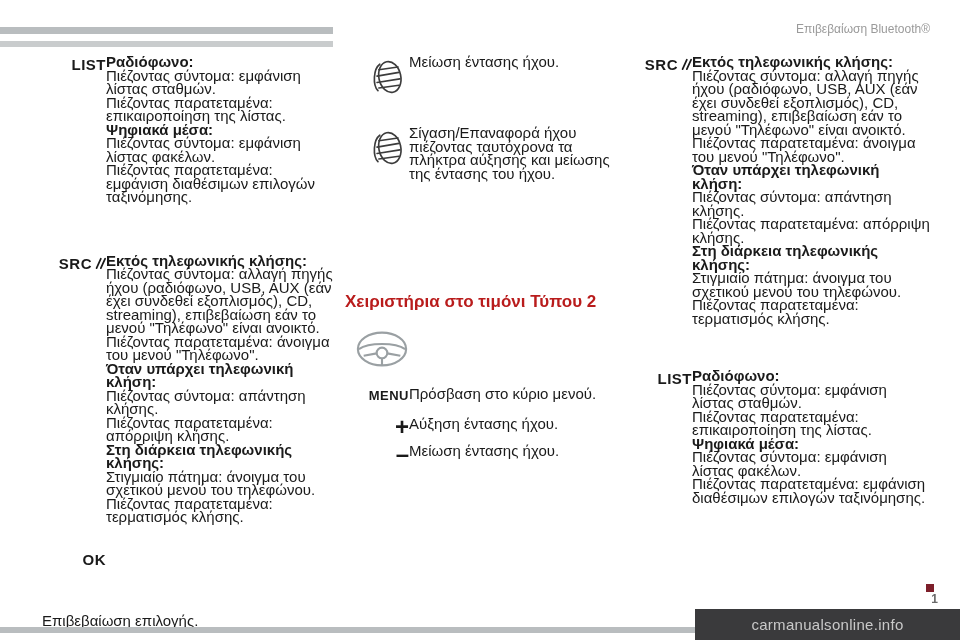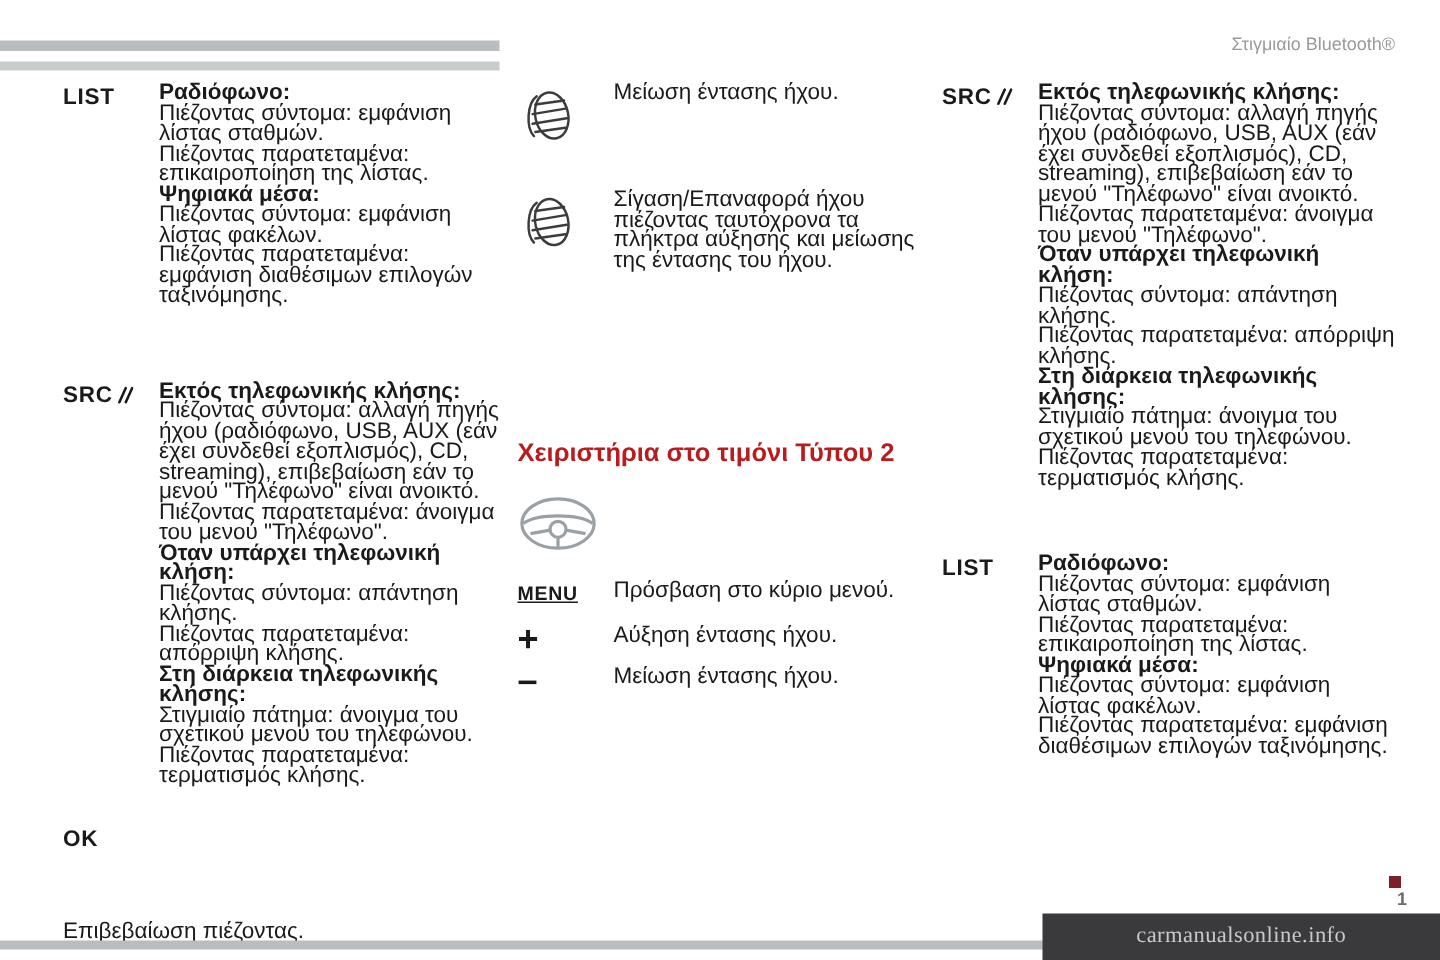--- a/index.html
+++ b/index.html
@@ -16,27 +16,27 @@
   .bottom-bar { position:absolute; left:0; right:0; bottom:7px; height:6px; background:#b9bdbf; }
 
   .header-title { position:absolute; top:22px; right:30px; font-size:12px; color:#9a9a9a; }
 
   .col { position:absolute; top:55px; }
   .col1 { left:42px;  width:295px; }
   .col2 { left:345px; width:268px; }
   .col3 { left:628px; width:302px; }
 
   .row { display:flex; align-items:flex-start; }
-  .icon-cell { flex:0 0 64px; width:64px; display:flex; justify-content:flex-start; padding-top:1px; }
+  .icon-cell { flex:0 0 64px; width:64px; display:flex; justify-content:flex-end; padding-top:1px; }
   .text-cell { flex:1; font-size:15px; line-height:13.5px; }
   .ln { margin:0; }
   .ln.b { font-weight:bold; }
 
   .btn-lbl { font-weight:bold; font-size:15px; letter-spacing:.5px; color:#1a1a1a; }
-  .btn-lbl.small { font-size:13px;text-decoration:underline; }
+  .btn-lbl.small { font-size:13px; }
   .glyph-lbl { font-weight:bold; font-size:24px; line-height:18px; color:#1a1a1a; }
   .src-wrap { display:flex; align-items:flex-start; gap:2px; }
 
   .heading2 { font-size:17px; font-weight:bold; color:#b91c1c; }
 
   
   .col1 .row-list { margin-bottom:50px; }
   .col1 .row-src  { margin-bottom:26px; }
   .col1 .row-ok   { margin-bottom:30px;flex-direction:column; }
 
@@ -51,32 +51,32 @@
   .col3 .row-src   { margin-bottom:44px; }
   .col3 .row-voice { margin-bottom:40px; }
 
   .page-number { position:absolute; right:22px; bottom:34px; font-size:12px; font-weight:bold; color:#6a6a6a; }
   .section-marker { position:absolute; right:26px; bottom:48px; width:8px; height:8px; background:#7d1f2a; }
 
   .watermark-box {
     position:absolute; right:0; bottom:0; width:265px; height:31px;
     background:#3a3a3c; display:flex; align-items:center; justify-content:center;
   }
-  .watermark-box span { color:#c9c9c9; font-size:15px; letter-spacing:.3px;font-family:Liberation Serif, serif; }
+  .watermark-box span { color:#c9c9c9; font-size:15px; letter-spacing:.3px; }
 
   svg { display:block; }
 </style>
 </head>
 <body>
 
 <div class="page">
 
   <div class="stripe s1"></div>
   <div class="stripe s2"></div>
-  <div class="header-title">Στιγμιαίο Bluetooth®</div>
+  <div class="header-title">Επιβεβαίωση Bluetooth®</div>
 
   <div class="col col1">
 
     <div class="row row-list">
       <div class="icon-cell">
         <span class="btn-lbl">LIST</span>
       </div>
       <div class="text-cell">
         <div class="ln b">Ραδιόφωνο:</div>
         <div class="ln">Πιέζοντας σύντομα: εμφάνιση λίστας σταθμών.</div>
@@ -112,21 +112,21 @@
         <div class="ln">Στιγμιαίο πάτημα: άνοιγμα του σχετικού μενού του τηλεφώνου.</div>
         <div class="ln">Πιέζοντας παρατεταμένα: τερματισμός κλήσης.</div>
       </div>
     </div>
 
     <div class="row row-ok">
       <div class="icon-cell">
         <span class="btn-lbl">OK</span>
       </div>
       <div class="text-cell">
-        <div class="ln">Επιβεβαίωση πιέζοντας.</div>
+        <div class="ln">Επιβεβαίωση επιλογής.</div>
       </div>
     </div>
 
     <div class="row row-volup">
       <div class="icon-cell">
         <span>
           <svg width="42" height="42" viewBox="0 0 46 44">
             <g fill="none" stroke="#3c3c3c" stroke-width="1.8" stroke-linecap="round">
               <ellipse cx="25" cy="22" rx="12" ry="17" transform="rotate(-12 25 22)"></ellipse>
               <path d="M14 8 C 7 13, 6 31, 12 37"></path>

